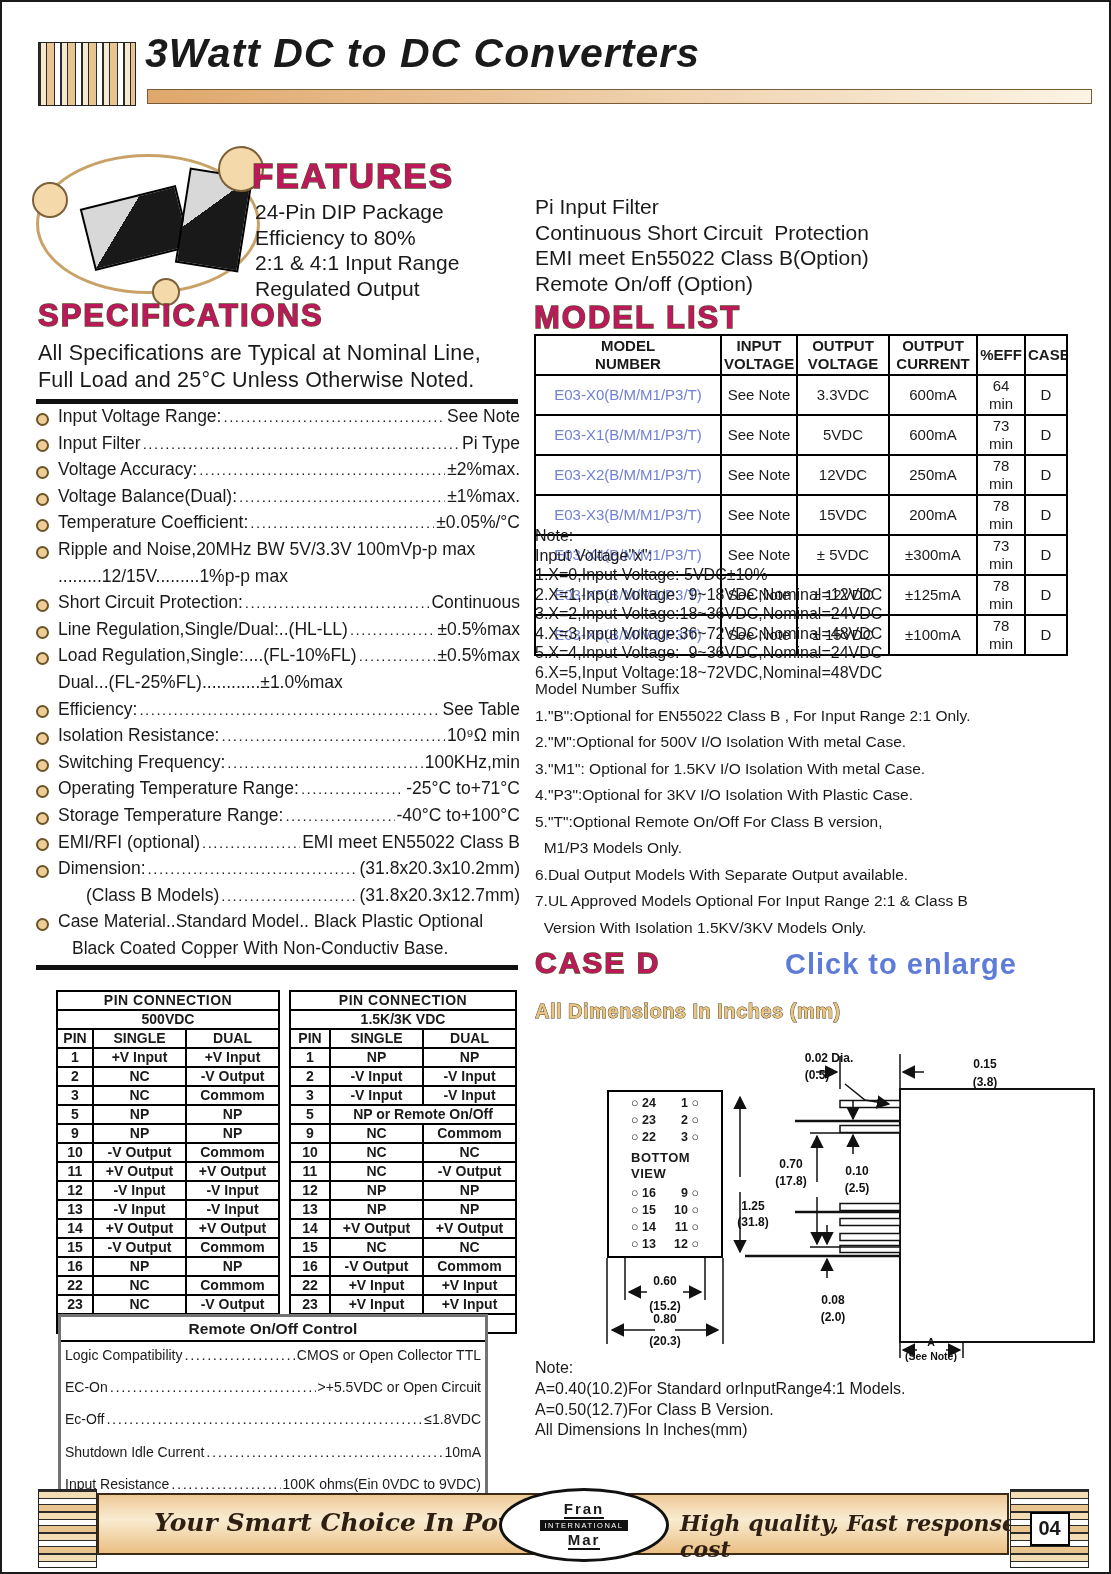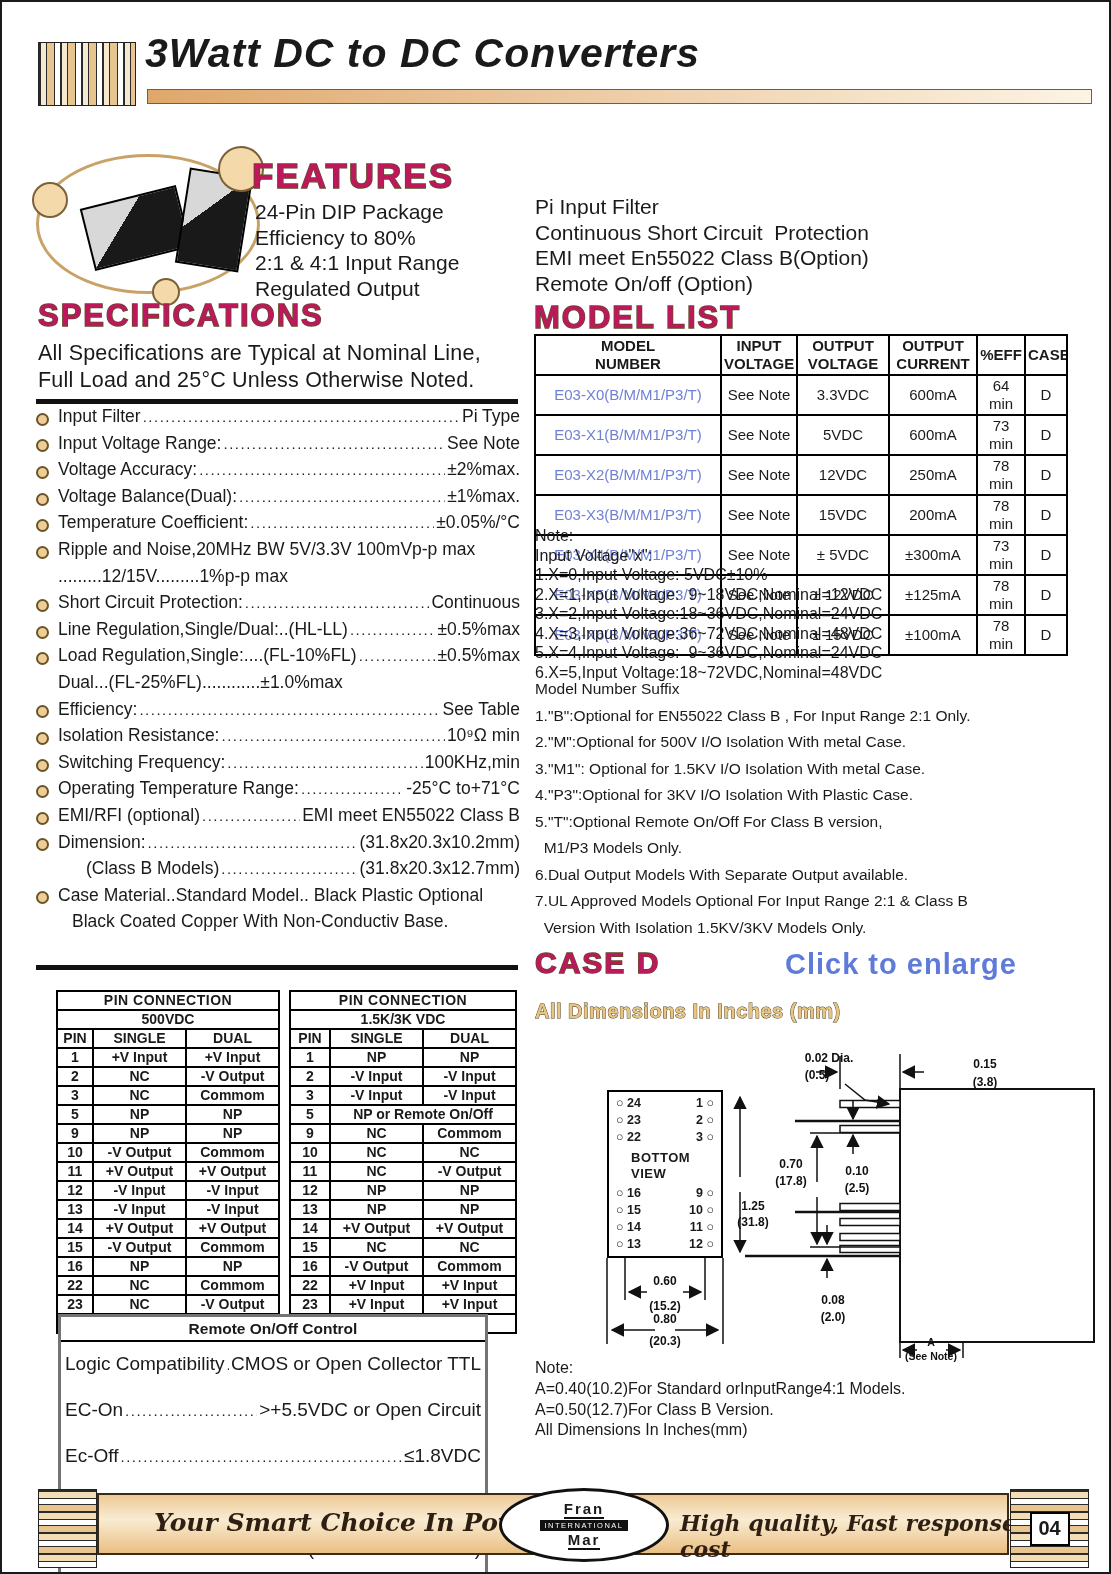--- a/index.html
+++ b/index.html
@@ -52,27 +52,27 @@
   #case-heading{left:533px;top:944px;font-size:30px;}
   #enlarge{left:783px;top:946px;font-size:29px;font-weight:700;color:#5f7bd9;letter-spacing:1px;}
   #dims-title{left:533px;top:998px;font-size:20px;font-weight:700;color:#e9c584;-webkit-text-stroke:.9px #4a3a1c;paint-order:stroke fill;letter-spacing:.5px;}
   
   .pintbl{position:absolute;border-collapse:collapse;table-layout:fixed;}
   .pintbl td{border:2px solid #000;font-size:14px;font-weight:700;text-align:center;height:17px;padding:0 1px;line-height:15px;overflow:hidden;}
   .pt-title{font-size:15px;letter-spacing:.5px;}
   
   #remote{left:56px;top:1312px;width:424px;border:3px solid #737373;background:#fff;}
   #remote .rt-title{text-align:center;font-weight:700;font-size:15.5px;border-bottom:2px solid #000;line-height:23px;}
-  .rt-row{display:flex;align-items:baseline;min-height:24.2px;padding:11px 4px;font-size:19px;}
+  .rt-row{display:flex;align-items:baseline;min-height:24.2px;padding:4px 4px;font-size:14px;}
   
   #diagram{left:593px;top:1040px;width:505px;height:322px;}
   #diagram svg{position:absolute;left:0;top:0;}
   #bv-box{position:absolute;left:12px;top:48px;width:116px;height:168px;border:2px solid #000;box-sizing:border-box;
           display:flex;flex-direction:column;justify-content:space-between;padding:3px 0;}
-  .bv-row{display:flex;justify-content:space-between;padding:0 7px;font-size:12.5px;font-weight:700;line-height:17px;}
+  .bv-row{display:flex;justify-content:space-between;padding:0 22px;font-size:12.5px;font-weight:700;line-height:17px;}
   #bv-mid{padding-left:22px;font-size:13px;font-weight:700;line-height:16px;letter-spacing:.5px;}
   .s15{stroke:#111;stroke-width:1.5;fill:none;}
   .s25{stroke:#111;stroke-width:2.5;fill:none;}
   .s2{stroke:#111;stroke-width:2;fill:#fff;}
   .pin{stroke:#111;stroke-width:1.5;fill:#fff;}
   #diagram text{font-family:"Liberation Sans",sans-serif;font-size:12px;font-weight:700;fill:#111;text-anchor:middle;}
   #diagram text.t10{font-size:10.5px;}
   
   #case-note{left:533px;top:1356px;font-size:16px;line-height:20.8px;}
   
@@ -118,29 +118,29 @@
 
   <div class="abs outl" id="spec-heading">SPECIFICATIONS</div>
   <div class="abs tlines" id="spec-intro">
       <div class="tline">All Specifications are Typical at Nominal Line,</div>
       <div class="tline">Full Load and 25°C Unless Otherwise Noted.</div>
     </div>
   <div class="abs rule" style="left:34px;top:397px;width:482px;height:5px;"></div>
   <div class="abs" id="spec-list">
       <div class="spec-row">
         <span class="bullet"></span>
+        <span class="sl">Input Voltage Range:</span>
+        <span class="leader"></span>
+        <span class="sr">See Note</span>
+      </div>
+      <div class="spec-row">
+        <span class="bullet"></span>
         <span class="sl">Input Filter</span>
         <span class="leader"></span>
         <span class="sr">Pi Type</span>
-      </div>
-      <div class="spec-row">
-        <span class="bullet"></span>
-        <span class="sl">Input Voltage Range:</span>
-        <span class="leader"></span>
-        <span class="sr">See Note</span>
       </div>
       <div class="spec-row">
         <span class="bullet"></span>
         <span class="sl">Voltage Accuracy:</span>
         <span class="leader"></span>
         <span class="sr">±2%max.</span>
       </div>
       <div class="spec-row">
         <span class="bullet"></span>
         <span class="sl">Voltage Balance(Dual):</span>
@@ -199,20 +199,26 @@
         <span class="bullet"></span>
         <span class="sl">Switching Frequency:</span>
         <span class="leader"></span>
         <span class="sr">100KHz,min</span>
       </div>
       <div class="spec-row">
         <span class="bullet"></span>
         <span class="sl">Operating Temperature Range:</span>
         <span class="leader"></span>
         <span class="sr">-25°C to+71°C</span>
+      </div>
+      <div class="spec-row">
+        <span class="bullet"></span>
+        <span class="sl">Storage Temperature Range:</span>
+        <span class="leader"></span>
+        <span class="sr">-40°C to+100°C</span>
       </div>
       <div class="spec-row">
         <span class="bullet"></span>
         <span class="sl">EMI/RFI (optional)</span>
         <span class="leader"></span>
         <span class="sr">EMI meet EN55022 Class B</span>
       </div>
       <div class="spec-row">
         <span class="bullet"></span>
         <span class="sl">Dimension:</span>

